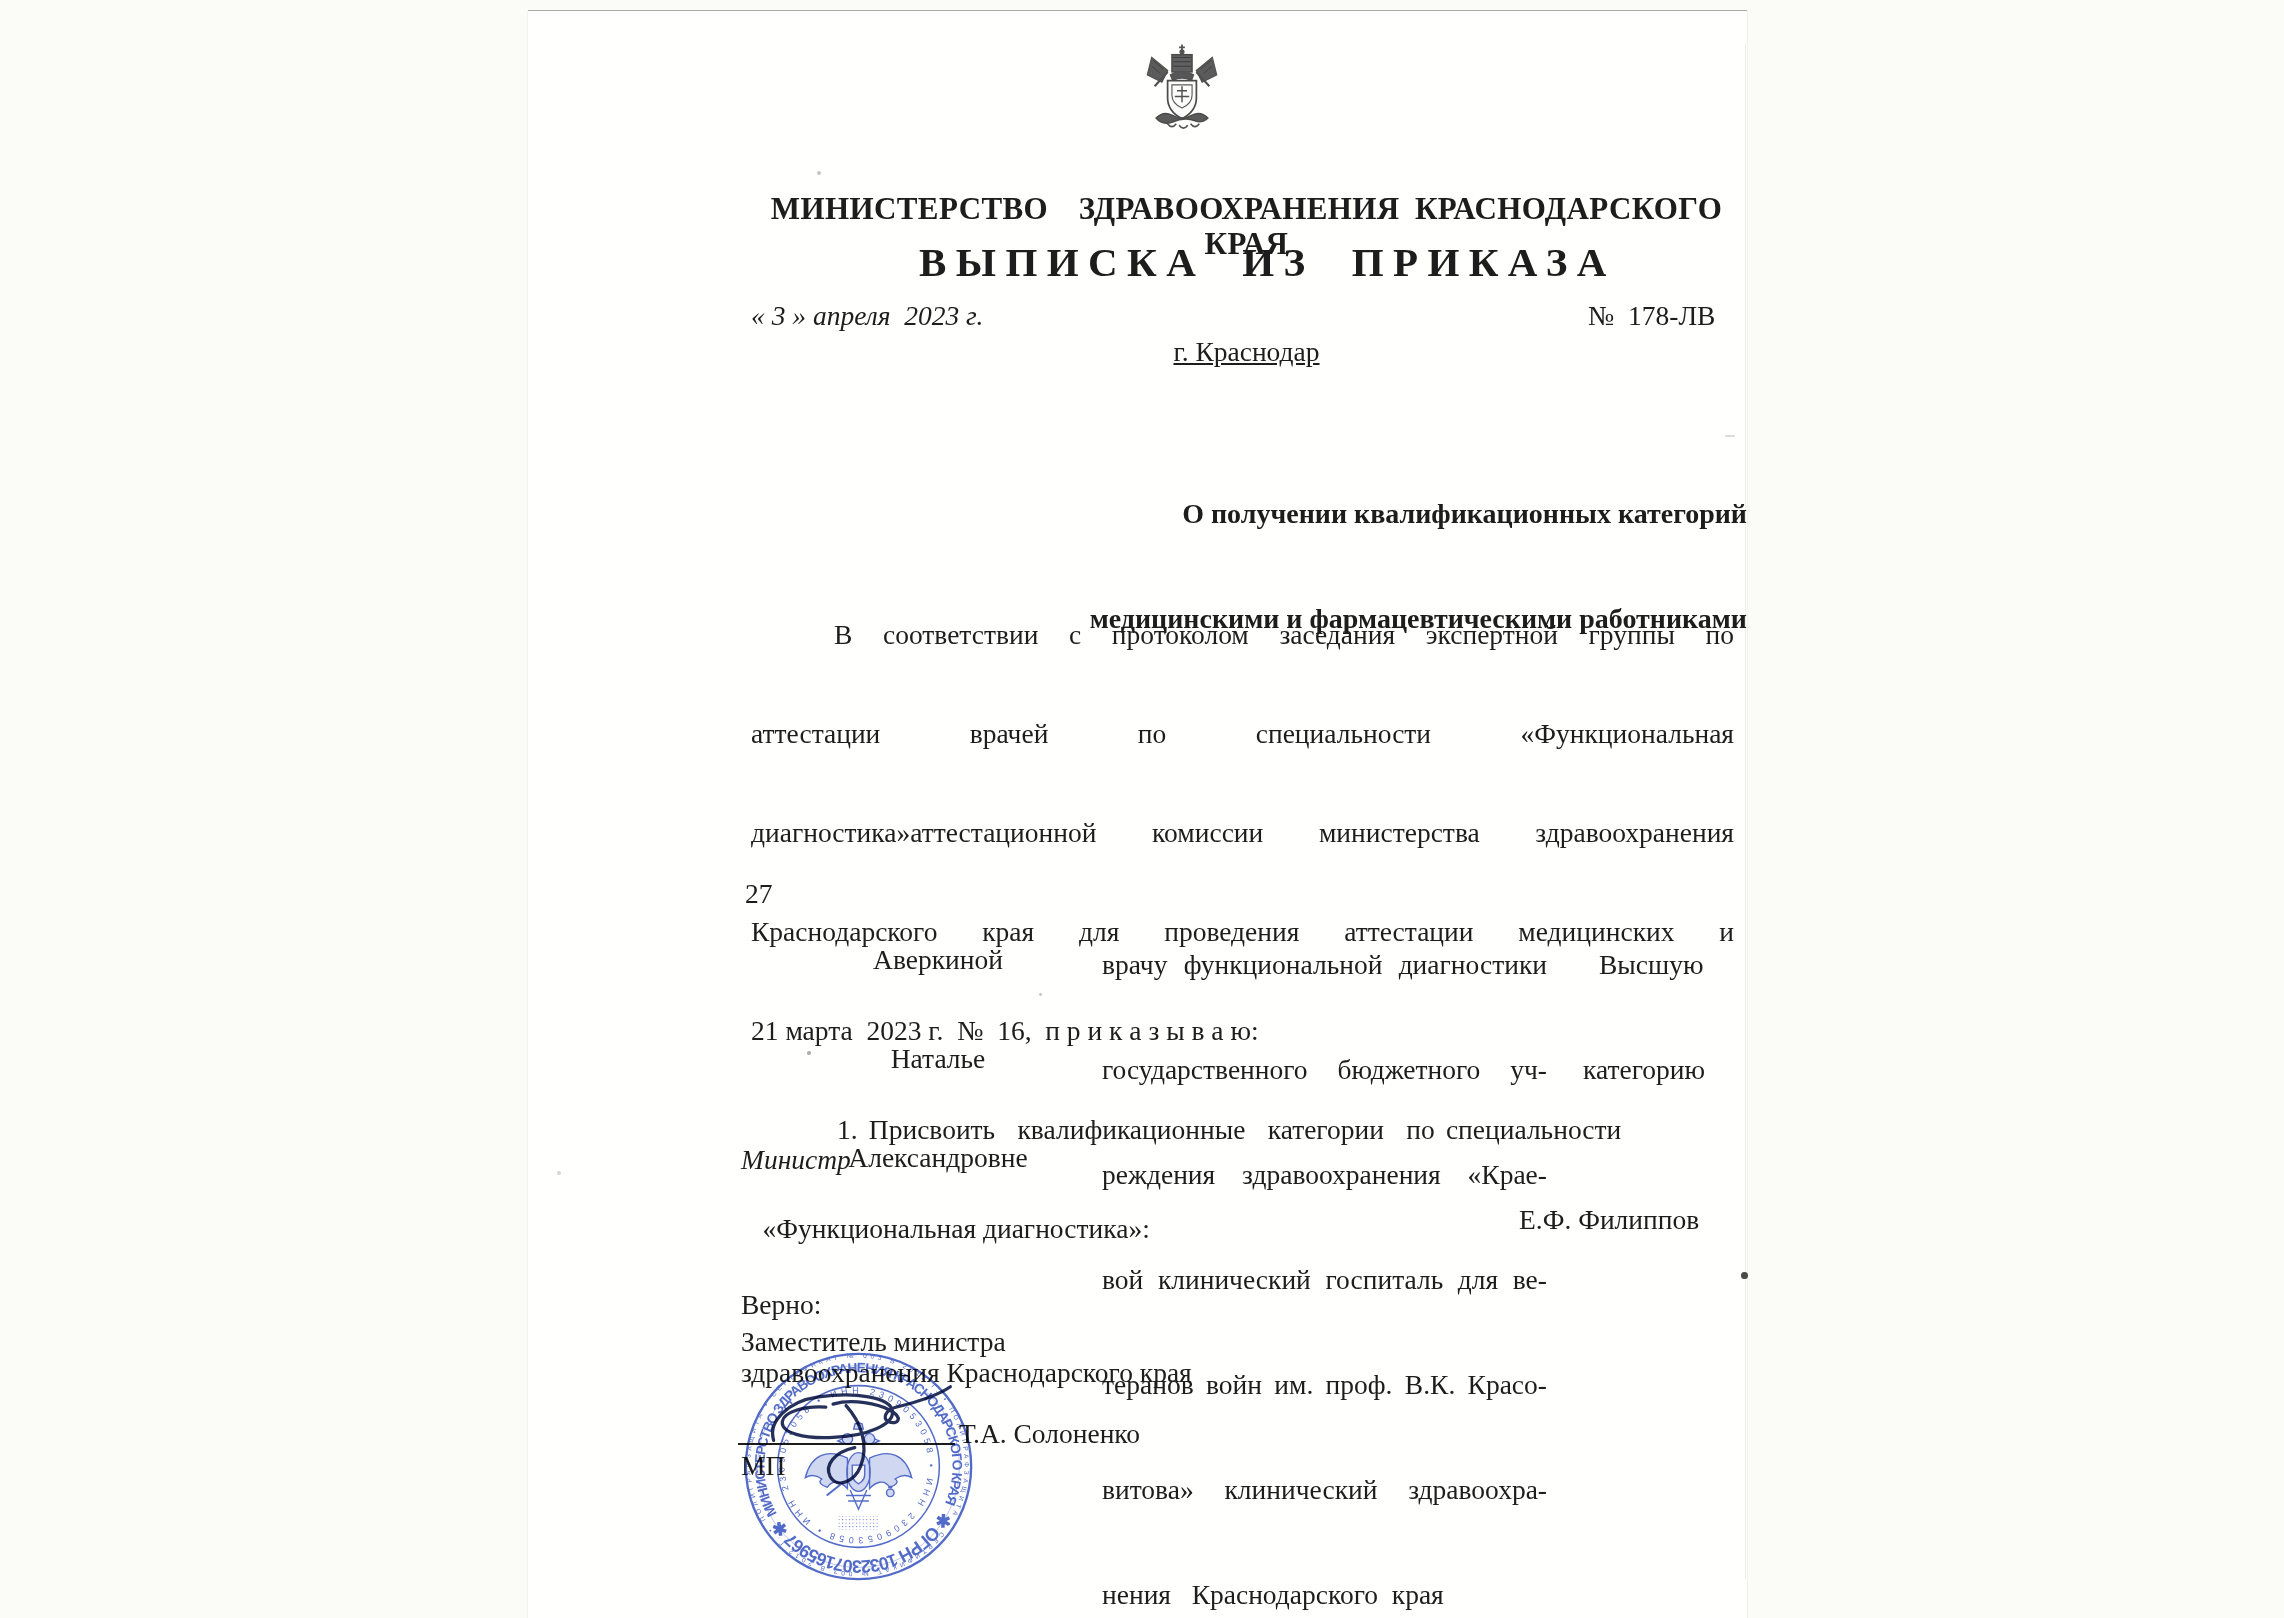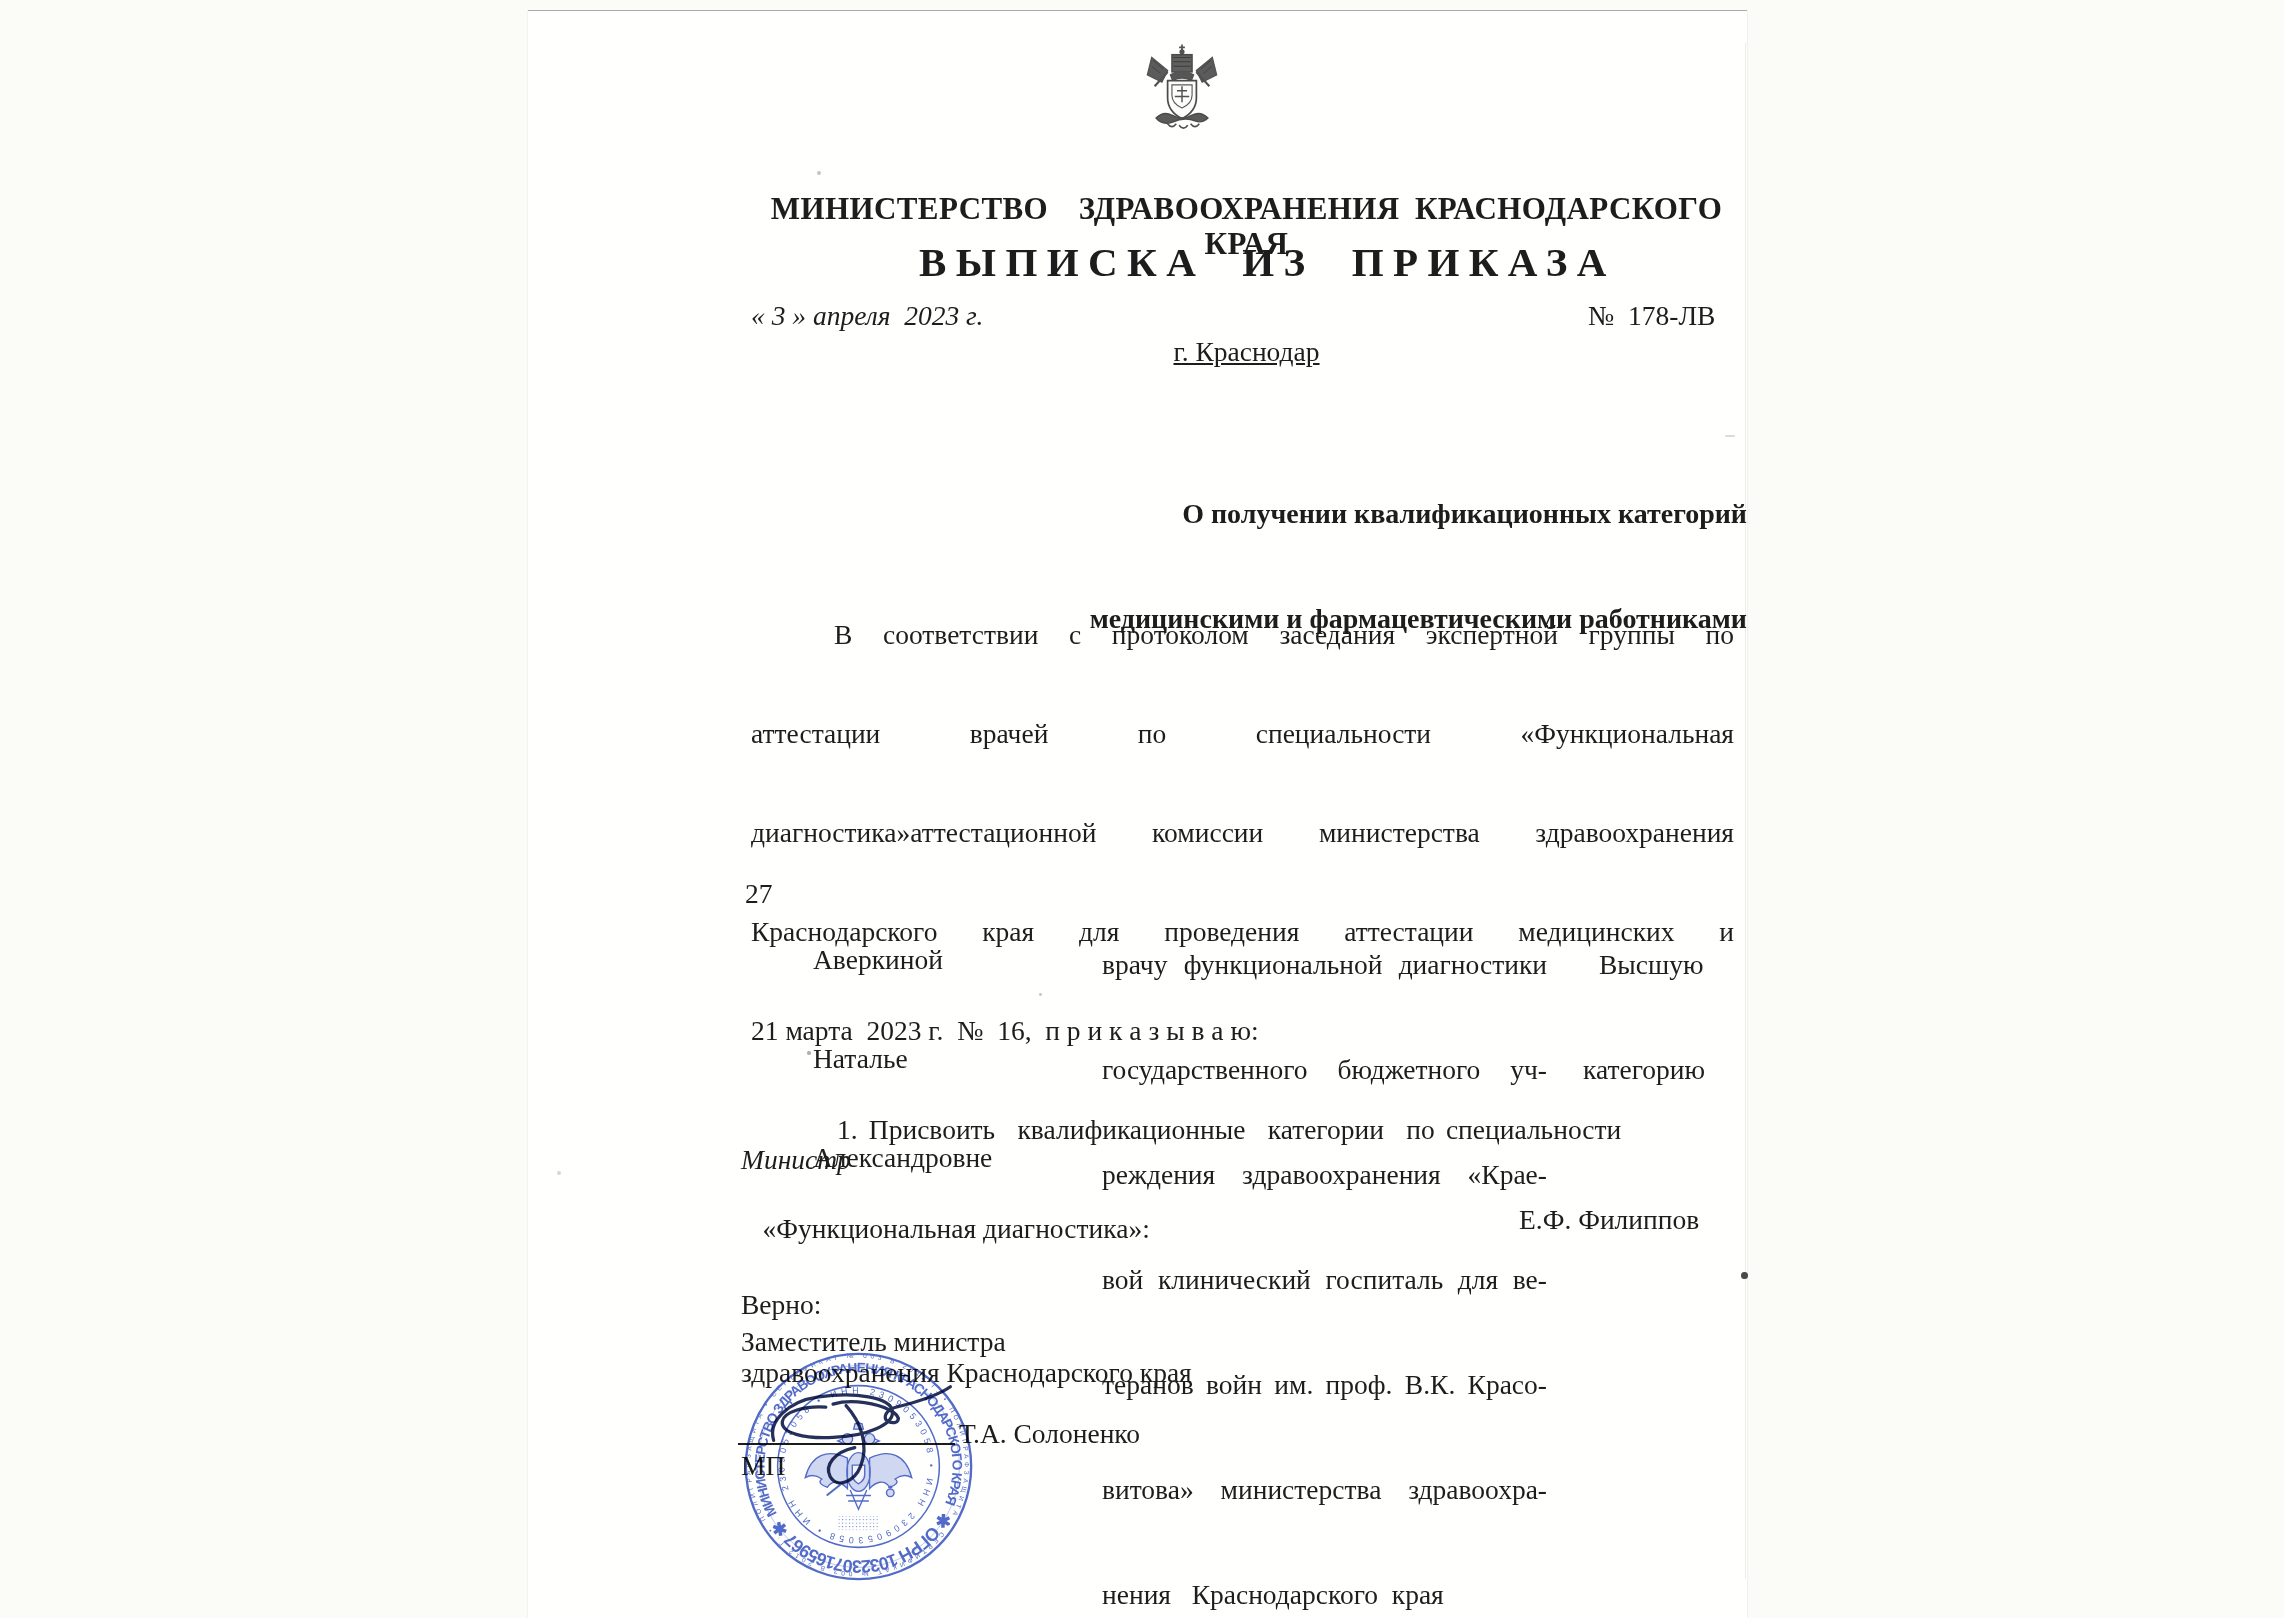--- a/index.html
+++ b/index.html
@@ -30,21 +30,21 @@
   .city{left:754px;top:335px;width:985px;text-align:center;text-decoration:underline;}
   .subject{left:754px;top:426px;width:993px;text-align:right;font-weight:bold;
            font-size:28px;line-height:35px;}
   .bodyblock{left:751px;top:552px;width:983px;}
   .bodyblock .line{height:33px;}
   .ind1{text-indent:83px;}
   .ind7{text-indent:86px;word-spacing:4.3px;}
   .ind8{text-indent:11.6px;}
 
   .rownum{left:745px;top:877px;}
-  .rowname{left:813px;top:877px;width:250px;line-height:33px;}
+  .rowname{left:813px;top:877px;width:250px;line-height:33px;text-align:center;}
   .rowpos{left:1102px;top:877px;width:445px;line-height:35px;}
   .rowpos .line{height:35px;}
   .rowcat{left:1583px;top:877px;width:145px;line-height:35px;}
   .rowcat .cat1{padding-left:16px;}
 
   .minister-label{left:741px;top:1143px;font-style:italic;}
   .minister-name{left:1519px;top:1203px;}
   .verno{left:741px;top:1288px;}
   .dep1{left:741px;top:1325px;}
   .dep2{left:741px;top:1356px;}
@@ -125,21 +125,21 @@
     <span class="line">Аверкиной</span>
     <span class="line">Наталье</span>
     <span class="line">Александровне</span>
   </div>
   <div class="t rowpos">
     <span class="line j">врачу функциональной диагностики</span>
     <span class="line j">государственного бюджетного уч-</span>
     <span class="line j">реждения здравоохранения «Крае-</span>
     <span class="line j">вой клинический госпиталь для ве-</span>
     <span class="line j">теранов войн  им. проф. В.К. Красо-</span>
-    <span class="line j">витова» министерства здравоохра-</span>
+    <span class="line j">витова» клинический здравоохра-</span>
     <span class="line">нения   Краснодарского  края</span>
   </div>
   <div class="t rowcat">
     <span class="line cat1">Высшую</span>
     <span class="line">категорию</span>
   </div>
 
   <div class="t minister-label">Министр</div>
   <div class="t minister-name">Е.Ф. Филиппов</div>
 

